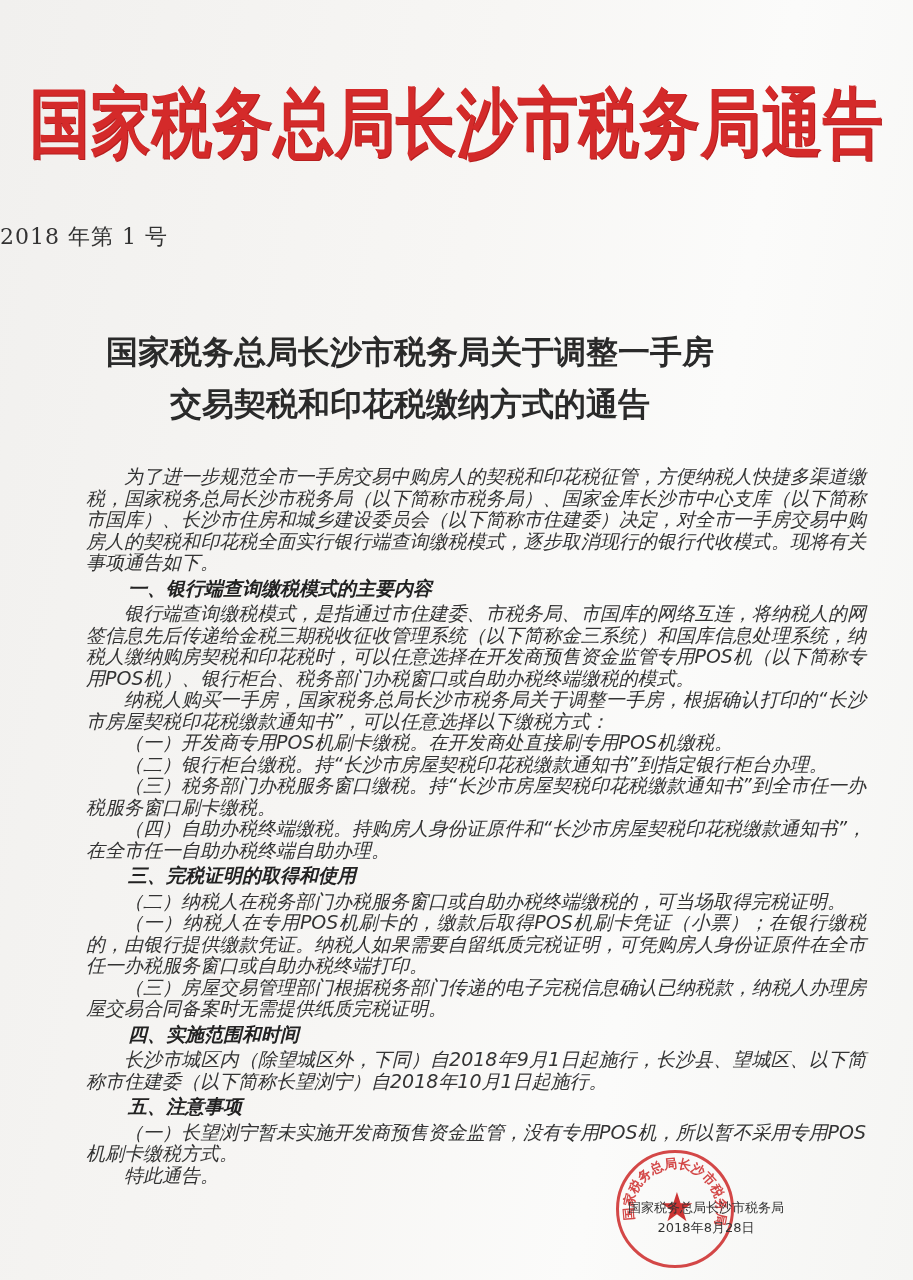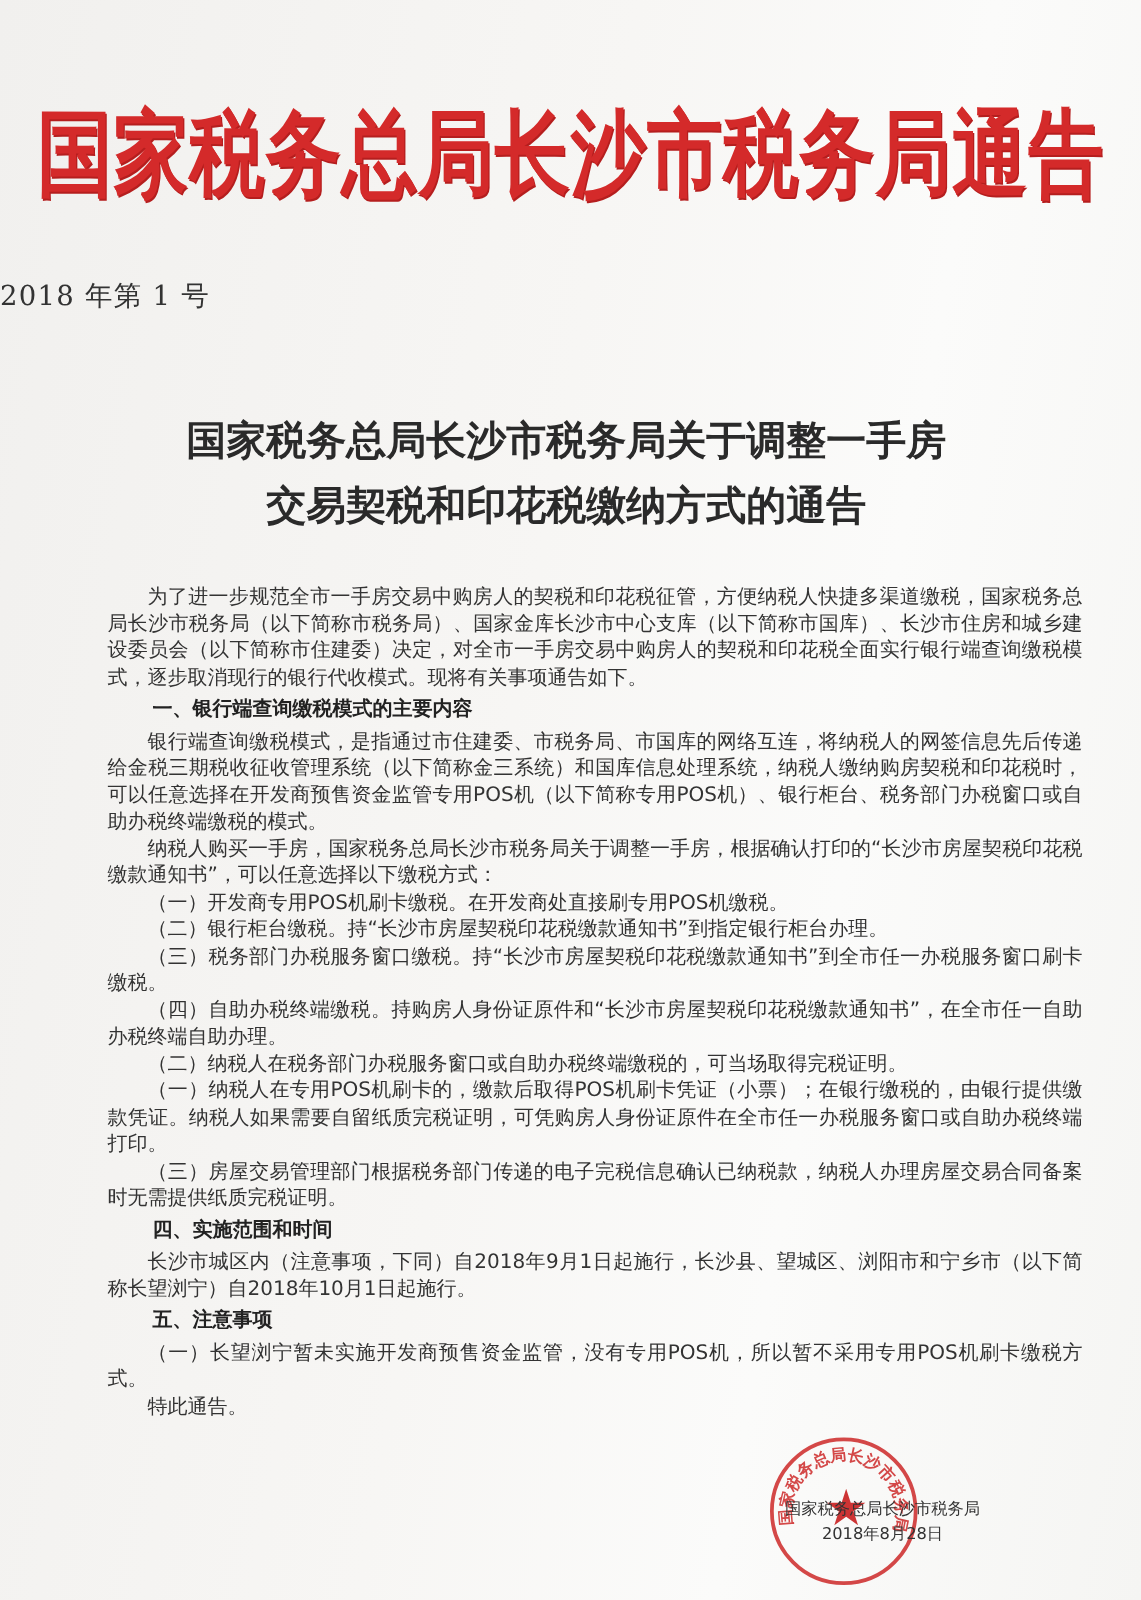--- a/index.html
+++ b/index.html
@@ -22,25 +22,25 @@
     text-shadow: 1px 1px 0 #b51e1e;
   }
   .issue {
     position: absolute; left: 0; top: 222px; width: 913px; 
     font-family: "DejaVu Serif", "Liberation Serif", serif;
     font-size: 22px; color: #333; letter-spacing: 1px;
   }
   .doc-title {
     position: absolute; left: 0; top: 326px; width: 820px; text-align: center;
     font-family: "DejaVu Serif", "Liberation Serif", serif;
-    font-weight: bold; font-size: 32px; line-height: 52px; color: #2a2a2a; padding-left: 43px;
+    font-weight: bold; font-size: 32px; line-height: 52px; color: #2a2a2a;
   }
   .body {
     position: absolute; left: 86px; top: 466px; width: 780px;
-    font-size: 16px; line-height: 21.5px; color: #333;
+    font-size: 19px; line-height: 21.5px; color: #333; font-style: italic;
   }
   .para { margin: 0; text-indent: 2em; text-align: justify; }
   .heading { margin: 4px; text-indent: 2em; font-weight: bold; color: #222; }
   .signature {
     position: absolute; left: 596px; top: 1198px; width: 220px;
     font-size: 13px; line-height: 20px; color: #333; text-align: center;
   }
   .seal {
     position: absolute; left: 616px; top: 1150px; width: 118px; height: 118px;
     border: 3px solid rgba(204,40,40,0.85); border-radius: 50%;
@@ -78,28 +78,29 @@
 
     <div>
       <p class="para">纳税人购买一手房，国家税务总局长沙市税务局关于调整一手房，根据确认打印的“长沙市房屋契税印花税缴款通知书”，可以任意选择以下缴税方式：</p>
       <p class="para">（一）开发商专用POS机刷卡缴税。在开发商处直接刷专用POS机缴税。</p>
       <p class="para">（二）银行柜台缴税。持“长沙市房屋契税印花税缴款通知书”到指定银行柜台办理。</p>
       <p class="para">（三）税务部门办税服务窗口缴税。持“长沙市房屋契税印花税缴款通知书”到全市任一办税服务窗口刷卡缴税。</p>
       <p class="para">（四）自助办税终端缴税。持购房人身份证原件和“长沙市房屋契税印花税缴款通知书”，在全市任一自助办税终端自助办理。</p>
     </div>
 
     <div>
+      <p class="heading">三、完税证明的取得和使用</p>
       <p class="para">（二）纳税人在税务部门办税服务窗口或自助办税终端缴税的，可当场取得完税证明。</p>
       <p class="para">（一）纳税人在专用POS机刷卡的，缴款后取得POS机刷卡凭证（小票）；在银行缴税的，由银行提供缴款凭证。纳税人如果需要自留纸质完税证明，可凭购房人身份证原件在全市任一办税服务窗口或自助办税终端打印。</p>
       <p class="para">（三）房屋交易管理部门根据税务部门传递的电子完税信息确认已纳税款，纳税人办理房屋交易合同备案时无需提供纸质完税证明。</p>
     </div>
 
     <div>
       <p class="heading">四、实施范围和时间</p>
-      <p class="para">长沙市城区内（注意事项，下同）自2018年9月1日起施行，长沙县、望城区、浏阳市和宁乡市（以下简称长望浏宁）自2018年10月1日起施行。</p>
+      <p class="para">长沙市城区内（除望城区外，下同）自2018年9月1日起施行，长沙县、望城区、以下简称市住建委（以下简称长望浏宁）自2018年10月1日起施行。</p>
     </div>
 
     <div>
       <p class="heading">五、注意事项</p>
       <p class="para">（一）长望浏宁暂未实施开发商预售资金监管，没有专用POS机，所以暂不采用专用POS机刷卡缴税方式。</p>
       <p class="para">特此通告。</p>
     </div>
   </div>
 
   <div class="seal">

